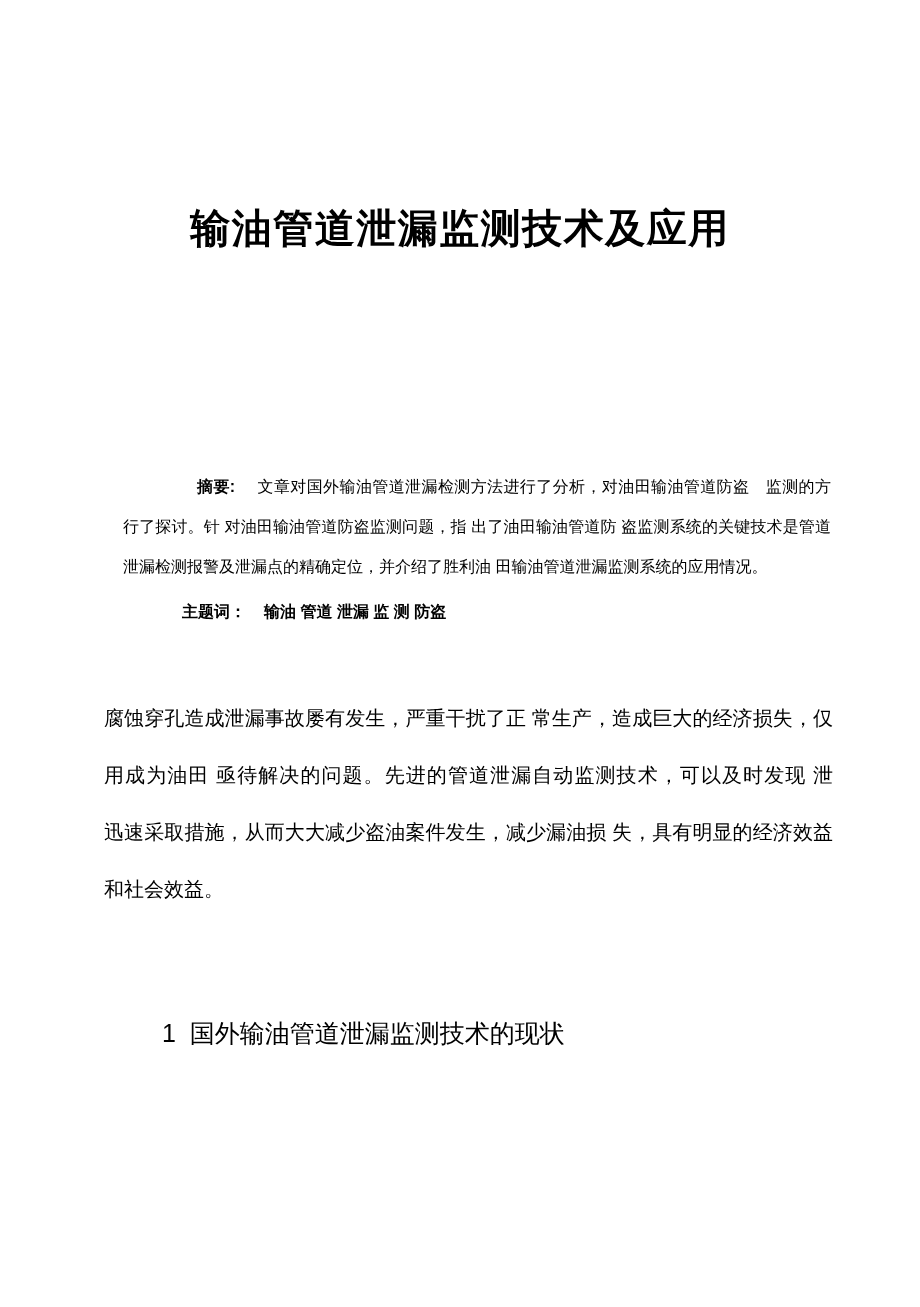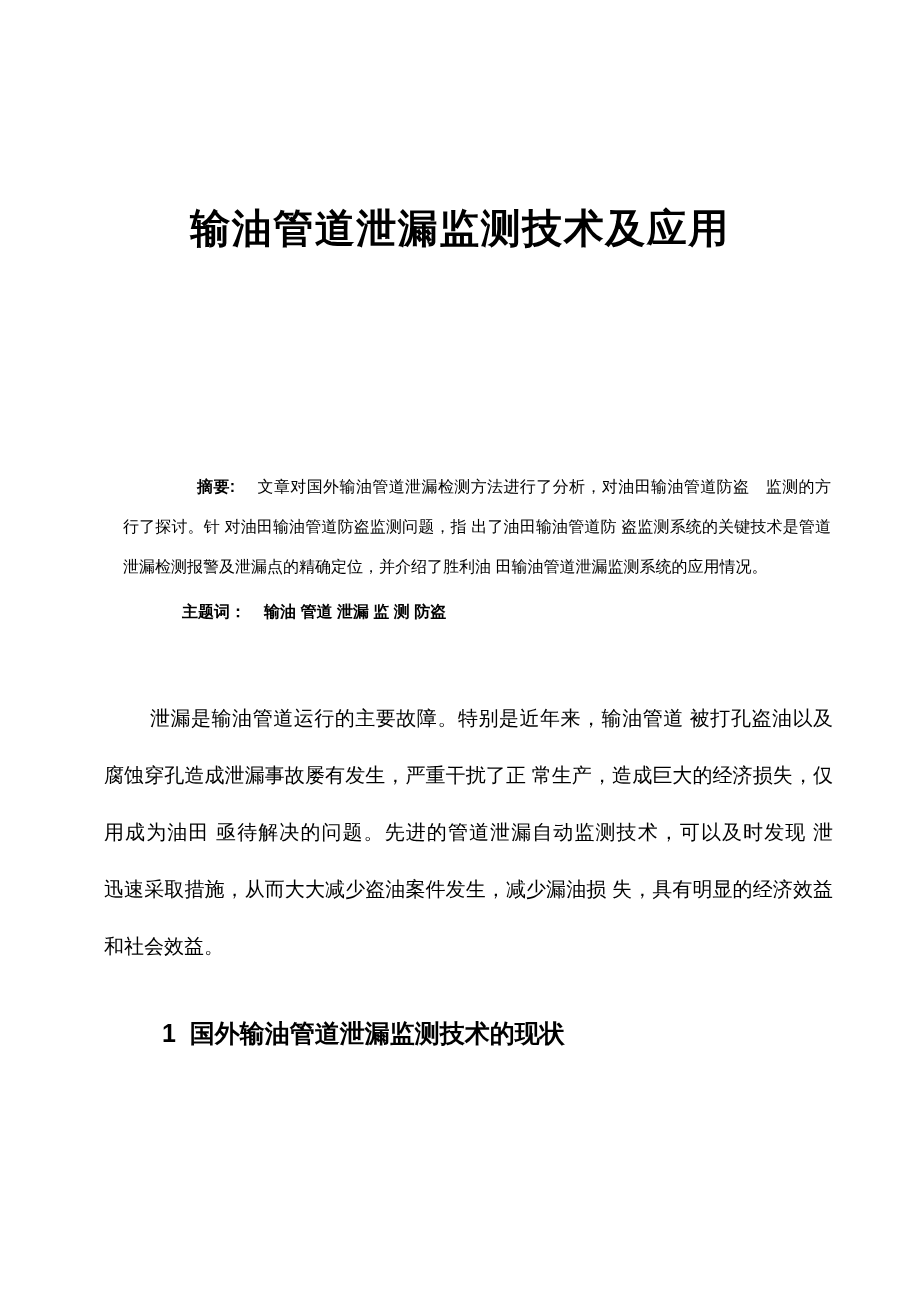--- a/index.html
+++ b/index.html
@@ -66,21 +66,21 @@
     text-align-last: justify;
   }
   .b-line.first { padding-left: 46px; }
   .b-line.last { text-align: left; text-align-last: left; }
   .section-heading {
     position: absolute;
     left: 162px;
     top: 1013px;
     font-size: 25px;
     line-height: 40px;
-    font-weight: 700;
+    font-weight: 400;
     white-space: pre;
   }
   .section-para {
     position: absolute;
     left: 104px;
     top: 1062px;
     width: 729px;
     font-size: 20px;
     line-height: 57px;
   }
@@ -99,21 +99,20 @@
     </div>
     <div class="a-line">行了探讨。针 对油田输油管道防盗监测问题，指 出了油田输油管道防 盗监测系统的关键技术是管道</div>
     <div class="a-line last">泄漏检测报警及泄漏点的精确定位，并介绍了胜利油 田输油管道泄漏监测系统的应用情况。</div>
   </div>
 
   <div class="keywords-line">
     <span class="kw-label">主题词：</span><span>输油 管道 泄漏 监 测 防盗</span>
   </div>
 
   <div class="body-block">
-    <div class="b-line first">泄漏是输油管道运行的主要故障。特别是近年来，输油管道 被打孔盗油以及</div>
     <div class="b-line">腐蚀穿孔造成泄漏事故屡有发生，严重干扰了正 常生产，造成巨大的经济损失，仅</div>
     <div class="b-line">用成为油田 亟待解决的问题。先进的管道泄漏自动监测技术，可以及时发现 泄漏，</div>
     <div class="b-line">迅速采取措施，从而大大减少盗油案件发生，减少漏油损 失，具有明显的经济效益</div>
     <div class="b-line last">和社会效益。</div>
   </div>
 
   <div class="section-heading">1  国外输油管道泄漏监测技术的现状</div>
 
 
 </div>

